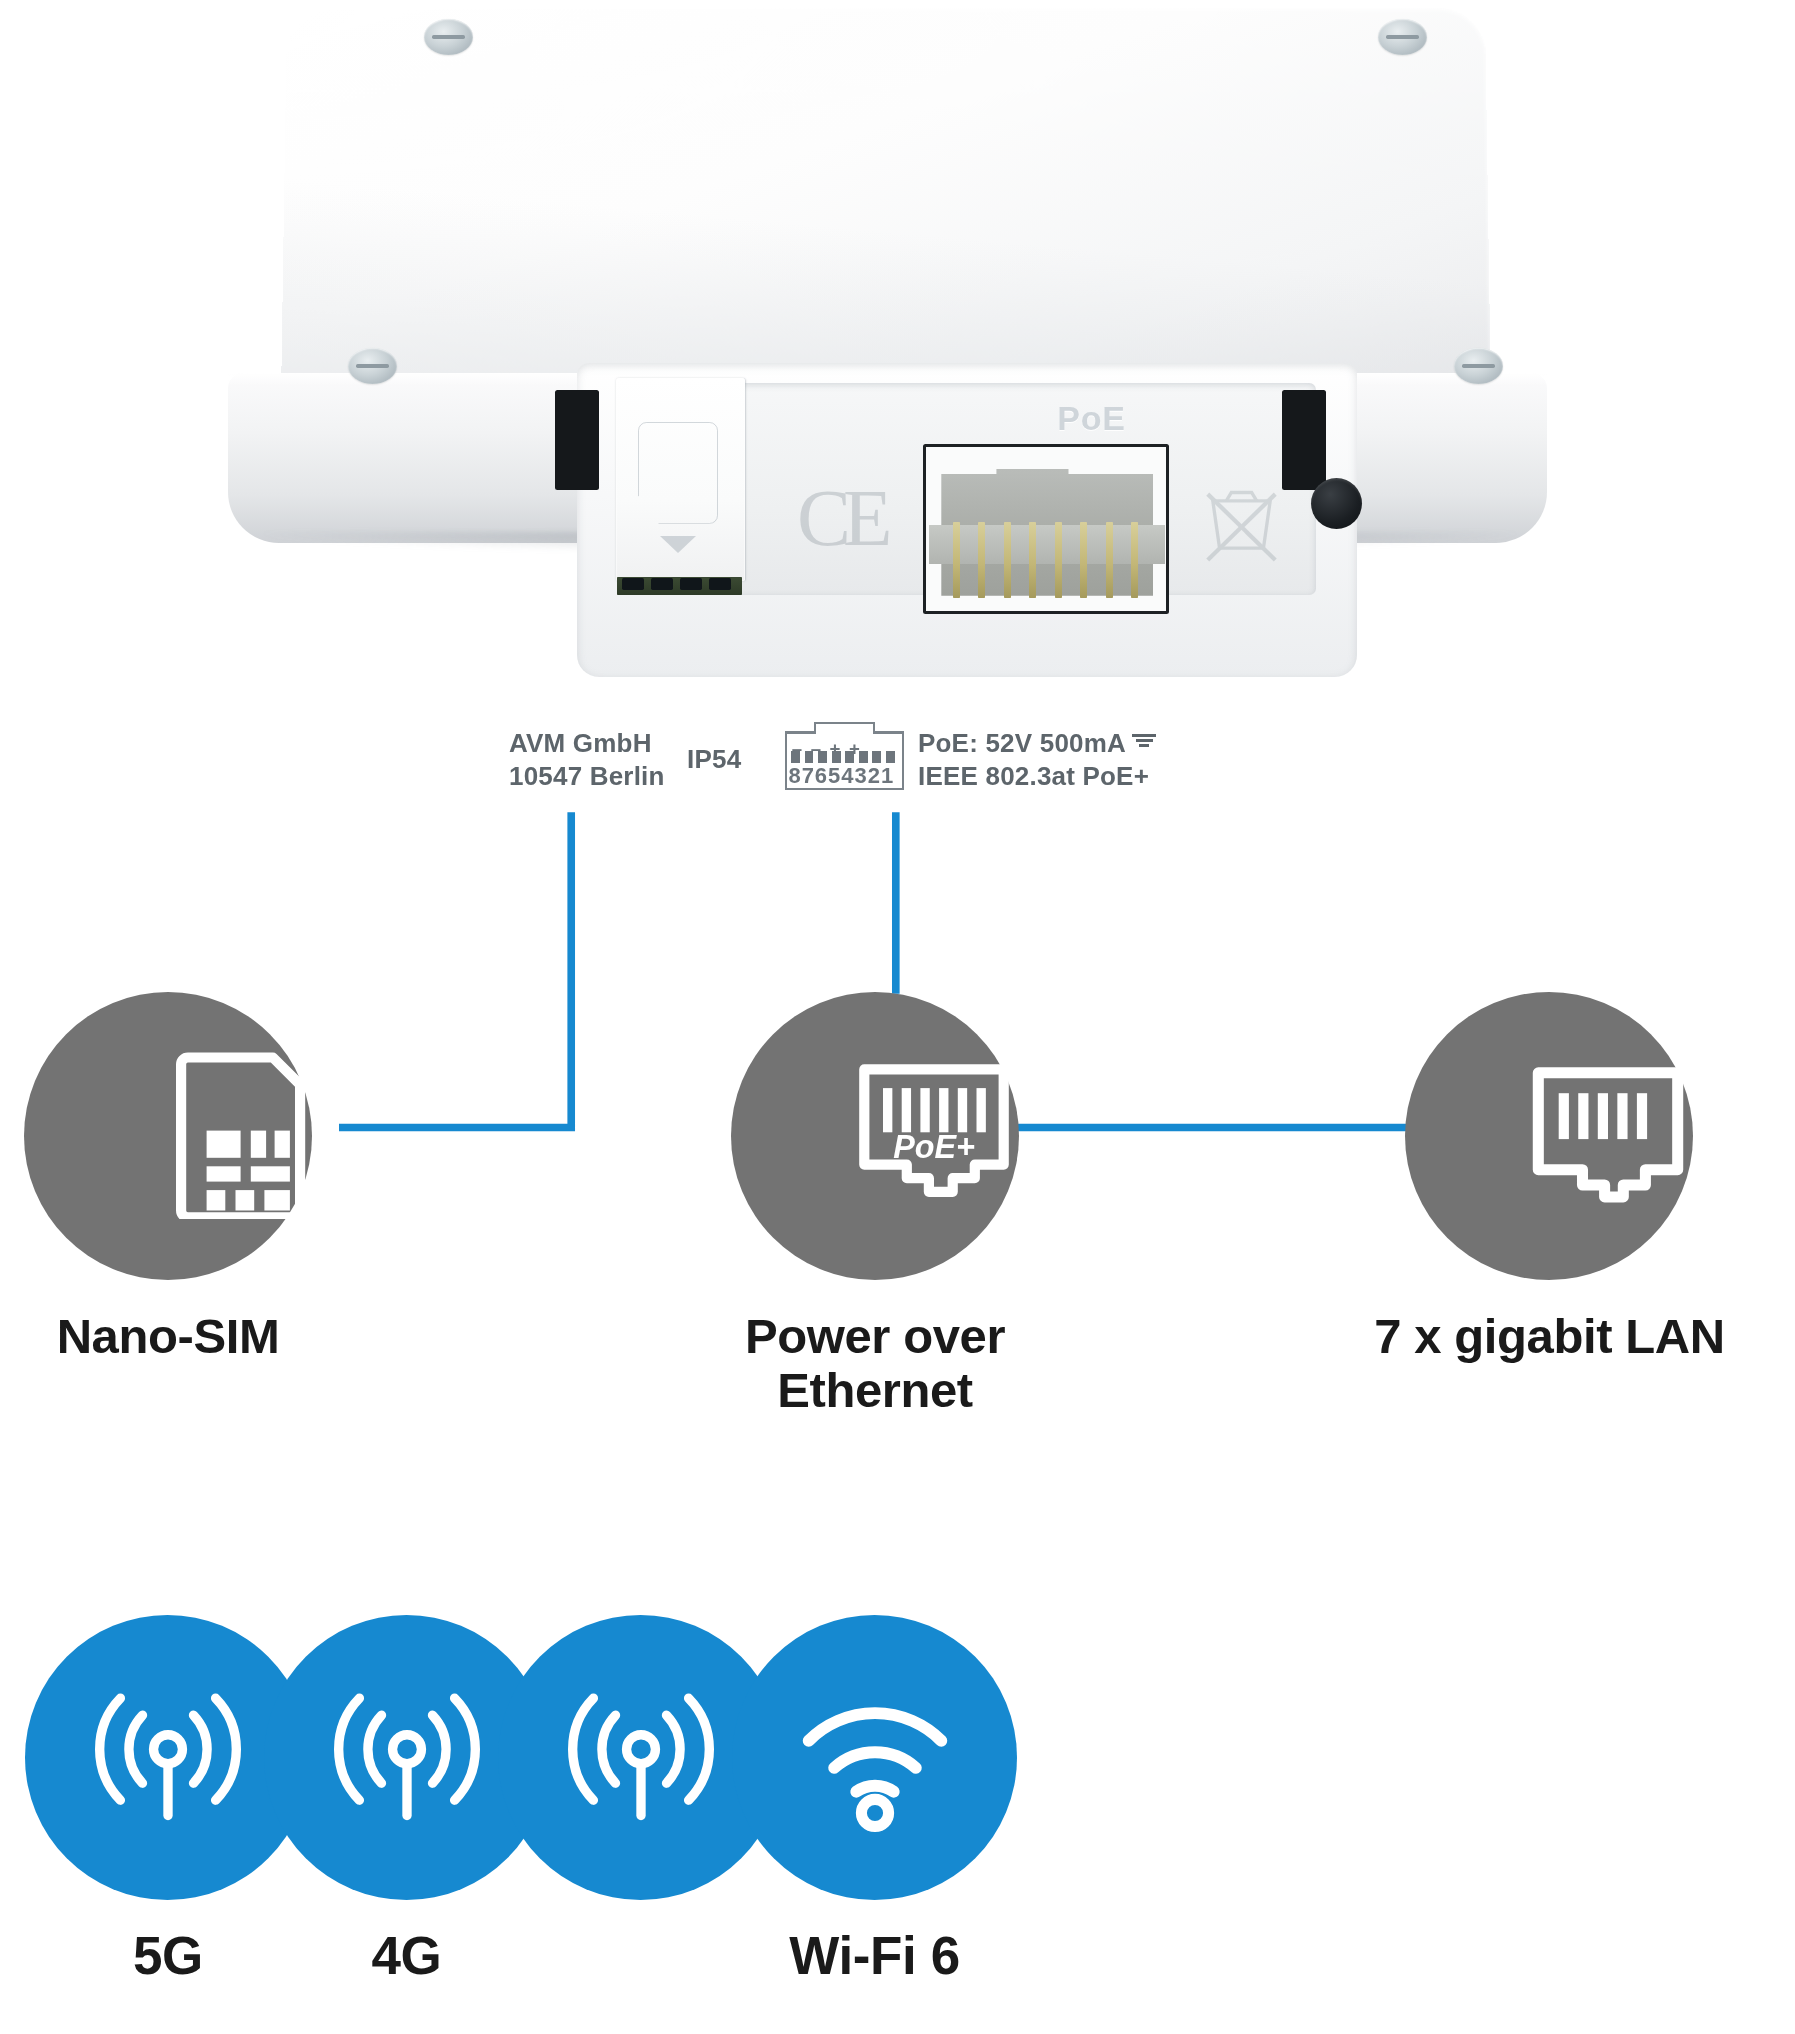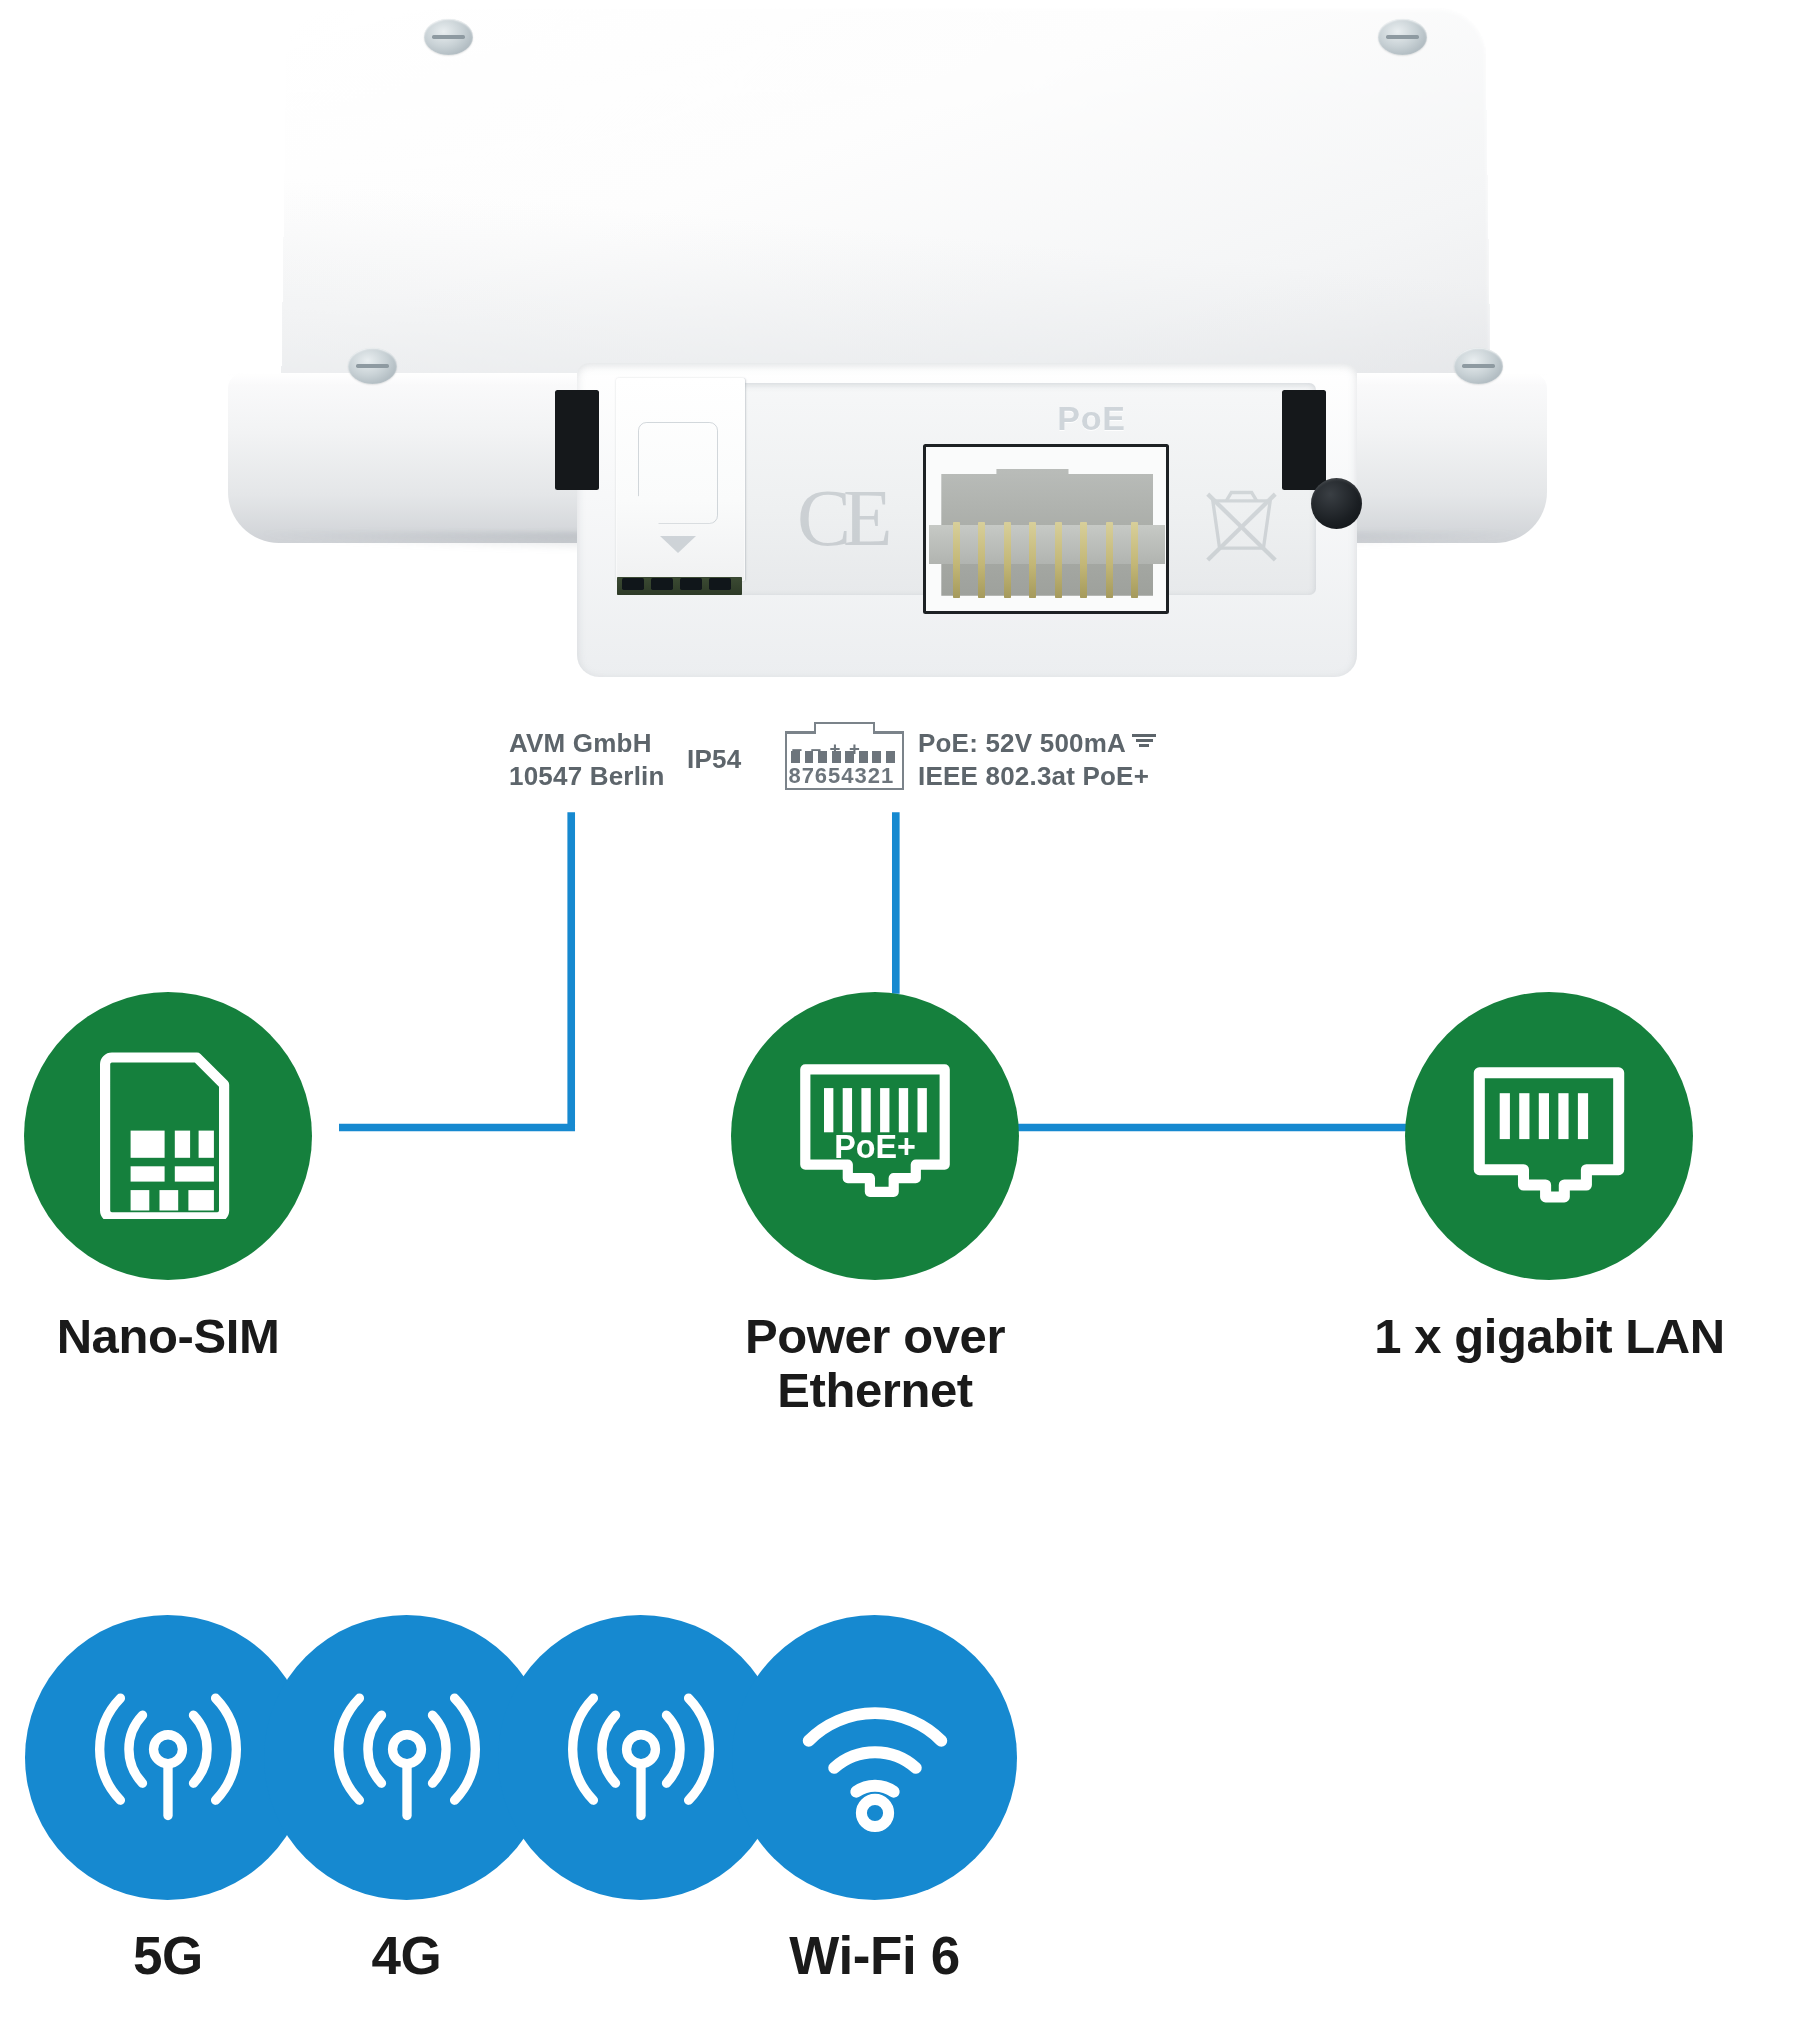--- a/index.html
+++ b/index.html
@@ -203,21 +203,21 @@
   .dc-sym b:nth-child(3){ width:10.2px; margin-left:6.8px; }
 
   
   .wires { position:absolute; left:0; top:797px; width:1795px; height:356px; }
 
   
   .row1 { position:absolute; left:0; top:983px; width:1795px; height:475px; }
   .feat { position:absolute; width:288px; }
   .feat .bubble {
     width:288px; height:288px; border-radius:50%;
-    background:#15803d; display:flex; align-items:center; justify-content:center;
+    background:#737373; display:flex; align-items:center; justify-content:flex-end;font-style:italic;
   }
   .feat .cap {
     margin-top:29px; text-align:center; color:#1a1a1a;
     font-size:49px; font-weight:700; line-height:1.12; letter-spacing:-0.4px;
   }
   .f-sim { left:24px; top:8.5px; }
   .f-poe { left:731px; top:8.5px; }
   .f-lan { left:1405px; top:8.5px; }
   .f-sim .cap { width:356px; margin-left:-34px; }
   .f-poe .cap { width:398px; margin-left:-55px; }
@@ -401,21 +401,21 @@
           <svg viewBox="0 0 200 200" width="170" height="170">
             <path d="M18 28 h164 v114 h-38 v18 h-26 v14 h-22 v-14 h-26 v-18 h-52 z" fill="none" stroke="#fff" stroke-width="13" stroke-linejoin="round"></path>
             <rect x="42" y="52" width="12" height="54" fill="#fff"></rect>
             <rect x="65" y="52" width="12" height="54" fill="#fff"></rect>
             <rect x="88" y="52" width="12" height="54" fill="#fff"></rect>
             <rect x="111" y="52" width="12" height="54" fill="#fff"></rect>
             <rect x="134" y="52" width="12" height="54" fill="#fff"></rect>
           </svg>
         </span>
       </div>
-      <div class="cap">1 x gigabit LAN</div>
+      <div class="cap">7 x gigabit LAN</div>
     </div>
   </div>
 
   <div class="row2">
 
     <div class="conn c1">
       <div class="bubble">
         <span>
           <svg viewBox="0 0 200 200" width="170" height="170">
             <circle cx="100" cy="92" r="17" fill="none" stroke="#fff" stroke-width="11"></circle>

